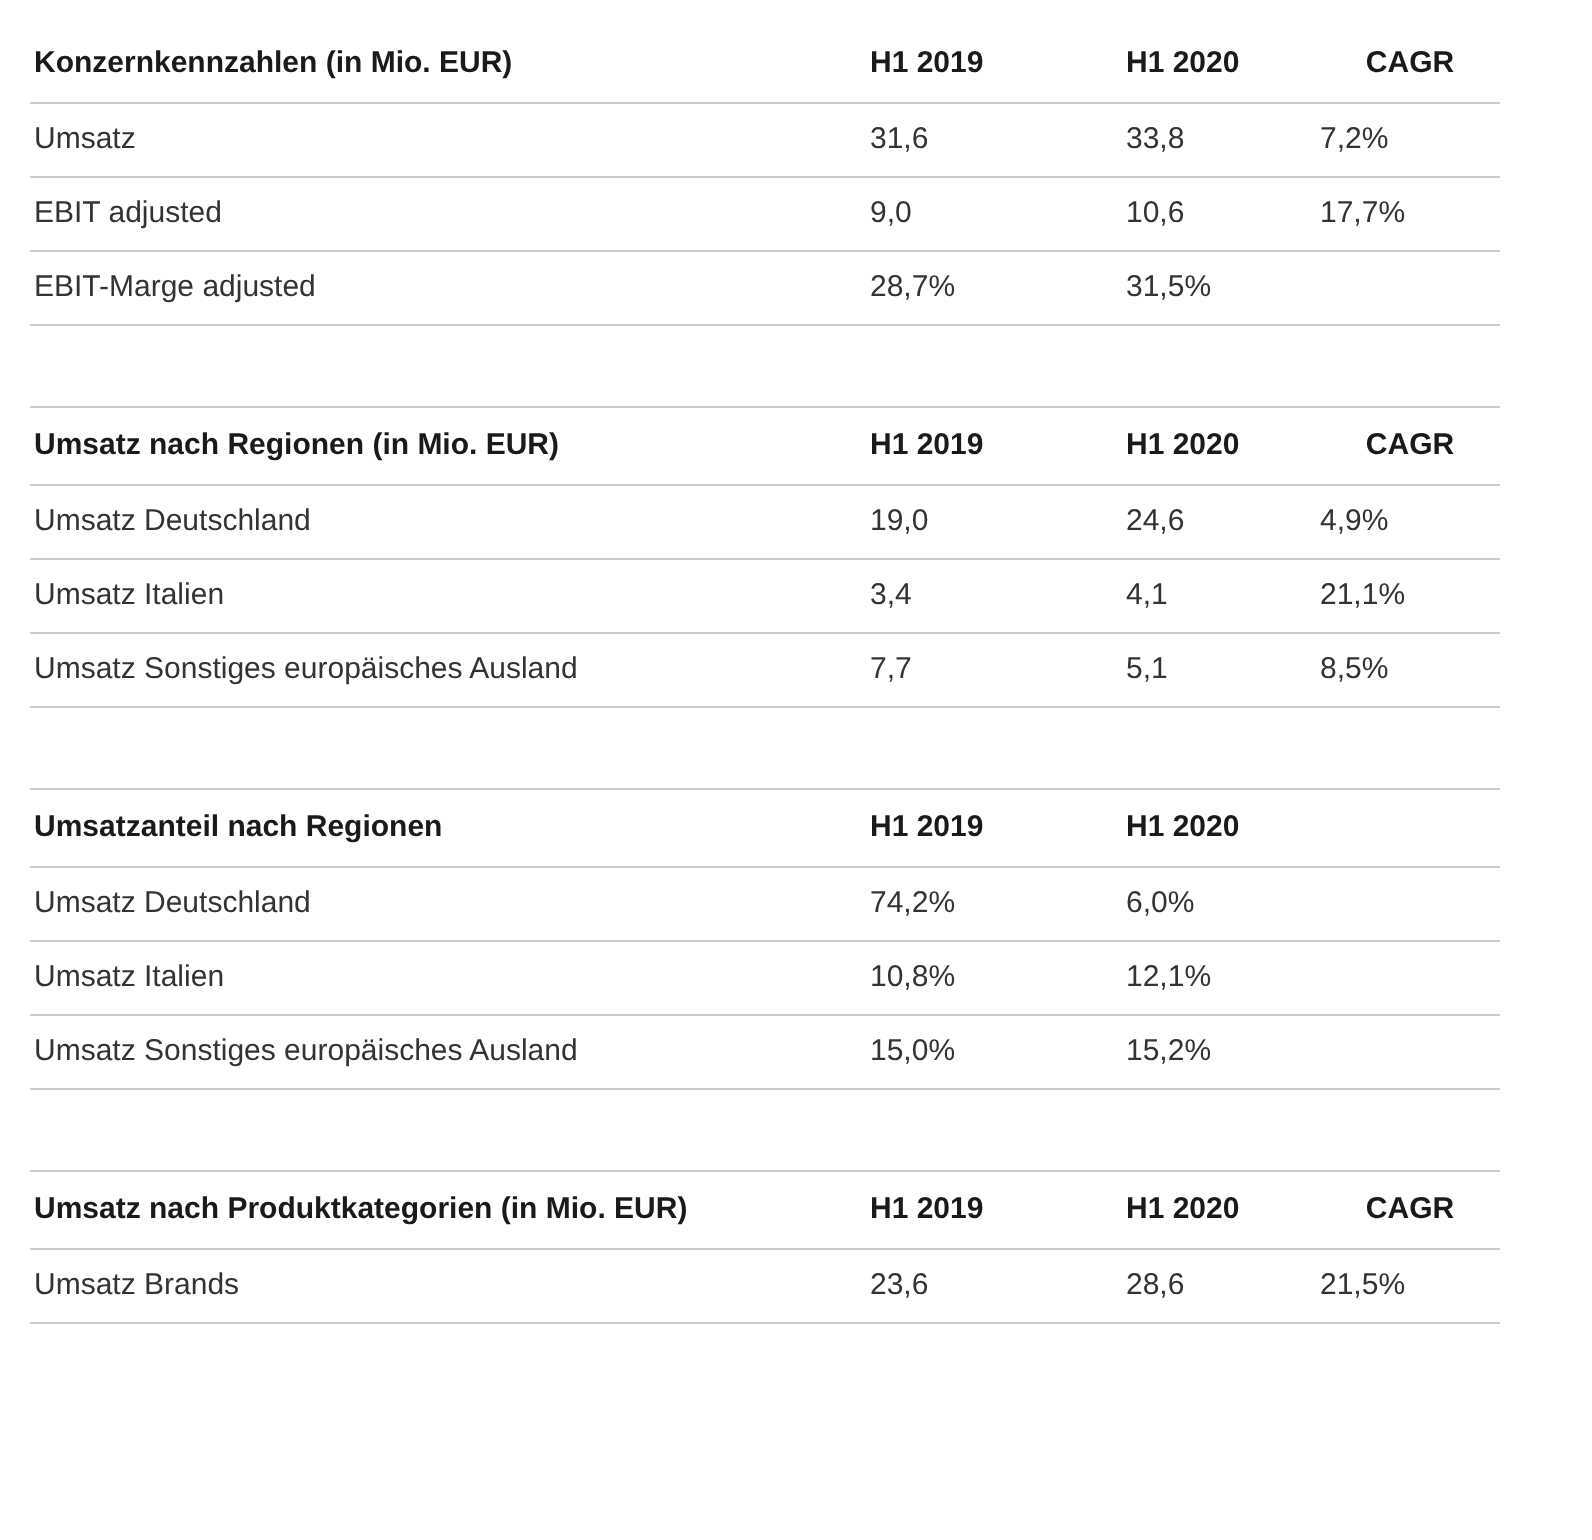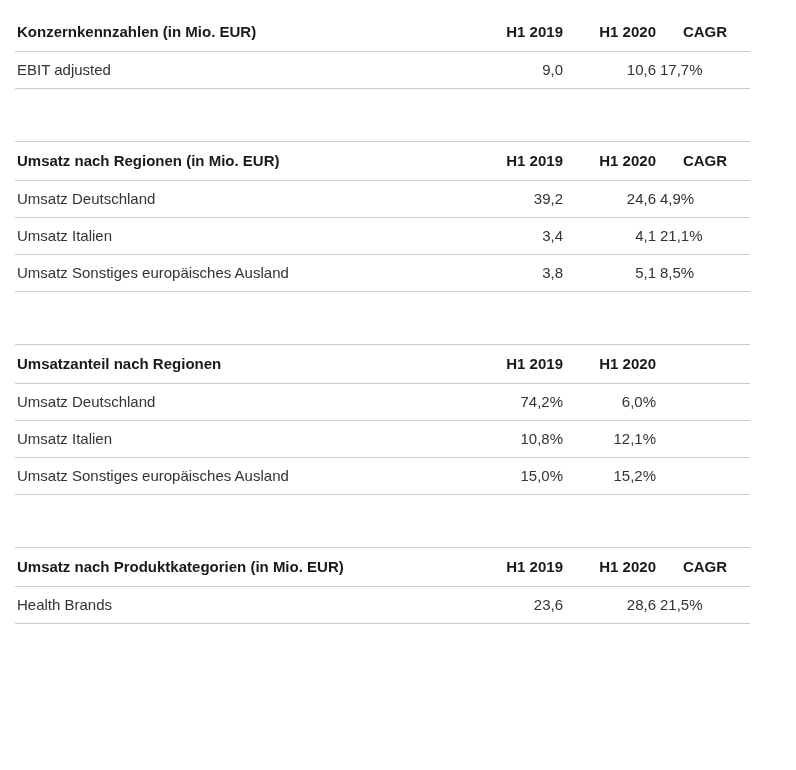--- a/index.html
+++ b/index.html
@@ -16,21 +16,21 @@
   }
   .page {
     padding: 13px 36px 0 15px;
   }
   table.report-table {
     border-collapse: collapse;
     table-layout: fixed;
     width: 735px;
   }
   table.report-table + table.report-table {
-    margin-top: 52px;
+    margin-top: 40px;
   }
   col.c-label { width: 420px; }
   col.c-y1    { width: 128px; }
   col.c-y2    { width: 93px; }
   col.c-cagr  { width: 94px; }
   th, td {
     padding: 0;
     margin: 0;
     vertical-align: middle;
     font-size: 15px;
@@ -46,21 +46,21 @@
   }
   table.with-top thead th {
     border-top: 1px solid #cccccc;
   }
   tbody td {
     color: #333333;
     height: 36px;
     border-bottom: 1px solid #cccccc;
   }
   .label { text-align: left;  padding-left: 2px; }
-  .num   { text-align: right; }
+  .num   { text-align: left; }
   .cagr  { padding-left: 4px; }
 </style>
 </head>
 <body>
 
 <div class="page">
 
   <table class="report-table">
     <colgroup>
         <col class="c-label">
@@ -71,25 +71,37 @@
     <thead>
       <tr>
         <th class="label">Konzernkennzahlen (in Mio. EUR)</th>
         <th class="num">H1 2019</th>
         <th class="num">H1 2020</th>
         <th class="cagr">CAGR</th>
       </tr>
     </thead>
     <tbody>
       <tr>
+        <td class="label">Umsatz</td>
+        <td class="num">31,6</td>
+        <td class="num">33,8</td>
+        <td class="cagr">7,2%</td>
+      </tr>
+      <tr>
         <td class="label">EBIT adjusted</td>
         <td class="num">9,0</td>
         <td class="num">10,6</td>
         <td class="cagr">17,7%</td>
       </tr>
+      <tr>
+        <td class="label">EBIT-Marge adjusted</td>
+        <td class="num">28,7%</td>
+        <td class="num">31,5%</td>
+        <td class="cagr"></td>
+      </tr>
     </tbody>
   </table>
 
   <table class="report-table with-top">
     <colgroup>
         <col class="c-label">
         <col class="c-y1">
         <col class="c-y2">
         <col class="c-cagr">
       </colgroup>
@@ -97,33 +109,33 @@
       <tr>
         <th class="label">Umsatz nach Regionen (in Mio. EUR)</th>
         <th class="num">H1 2019</th>
         <th class="num">H1 2020</th>
         <th class="cagr">CAGR</th>
       </tr>
     </thead>
     <tbody>
       <tr>
         <td class="label">Umsatz Deutschland</td>
-        <td class="num">39,2</td>
+        <td class="num">19,0</td>
         <td class="num">24,6</td>
         <td class="cagr">4,9%</td>
       </tr>
       <tr>
         <td class="label">Umsatz Italien</td>
         <td class="num">3,4</td>
         <td class="num">4,1</td>
         <td class="cagr">21,1%</td>
       </tr>
       <tr>
         <td class="label">Umsatz Sonstiges europäisches Ausland</td>
-        <td class="num">3,8</td>
+        <td class="num">7,7</td>
         <td class="num">5,1</td>
         <td class="cagr">8,5%</td>
       </tr>
     </tbody>
   </table>
 
   <table class="report-table with-top">
     <colgroup>
         <col class="c-label">
         <col class="c-y1">
@@ -170,21 +182,21 @@
     <thead>
       <tr>
         <th class="label">Umsatz nach Produktkategorien (in Mio. EUR)</th>
         <th class="num">H1 2019</th>
         <th class="num">H1 2020</th>
         <th class="cagr">CAGR</th>
       </tr>
     </thead>
     <tbody>
       <tr>
-        <td class="label">Health Brands</td>
+        <td class="label">Umsatz Brands</td>
         <td class="num">23,6</td>
         <td class="num">28,6</td>
         <td class="cagr">21,5%</td>
       </tr>
     </tbody>
   </table>
 
 </div>
 
 </body></html>

